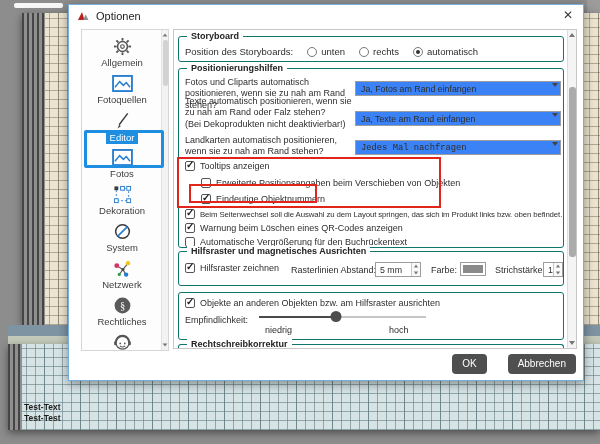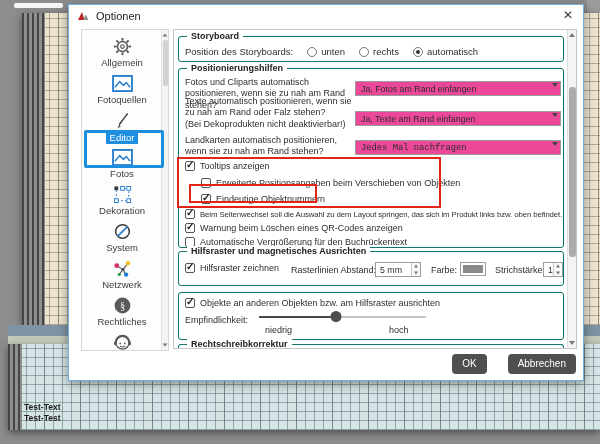--- a/index.html
+++ b/index.html
@@ -69,21 +69,21 @@
   .g-snap{top:262px;height:48px;}
   .g-spell{top:314px;height:20px;border-bottom:none;}
 
   .row-flex{position:absolute;left:6px;top:9px;display:flex;align-items:center;font-size:9.5px;white-space:nowrap;}
   .radio{width:10px;height:10px;border:1px solid #777;border-radius:50%;background:#fff;position:relative;display:inline-block;}
   .radio.checked::after{content:"";position:absolute;left:2px;top:2px;width:4px;height:4px;border-radius:50%;background:#333;}
   .radio-opt{display:flex;align-items:center;gap:4px;margin-left:14px;}
 
   .q-label{position:absolute;left:6px;width:172px;font-size:9px;line-height:1.25;color:#2e2e2e;}
   .q-note{display:block;}
-  .dd{position:absolute;left:176px;width:206px;height:15px;border:1px solid #9d9d9d;background:#ec4899;
+  .dd{position:absolute;left:176px;width:206px;height:15px;border:1px solid #9d9d9d;background:#3b82f6;
       display:flex;align-items:center;padding:0 14px 0 5px;font-size:8.8px;white-space:nowrap;overflow:hidden;}
   .dd .dd-arrow{position:absolute;right:2px;top:5px;}
   .dd .dd-arrow .tri-down{border-top-color:#444;}
 
   .cbrow{position:absolute;left:6px;display:flex;align-items:center;gap:5px;font-size:9px;white-space:nowrap;}
   .cbrow.indent{left:22px;}
   .cbrow.small{font-size:7.8px;letter-spacing:-0.1px;}
   .cb{width:10px;height:10px;min-width:10px;border:1px solid #555;border-radius:2px;background:#fff;position:relative;}
   .cb.checked::after{content:"✓";position:absolute;left:0px;top:-3px;font-size:10px;font-weight:bold;color:#1e1e1e;}
 

